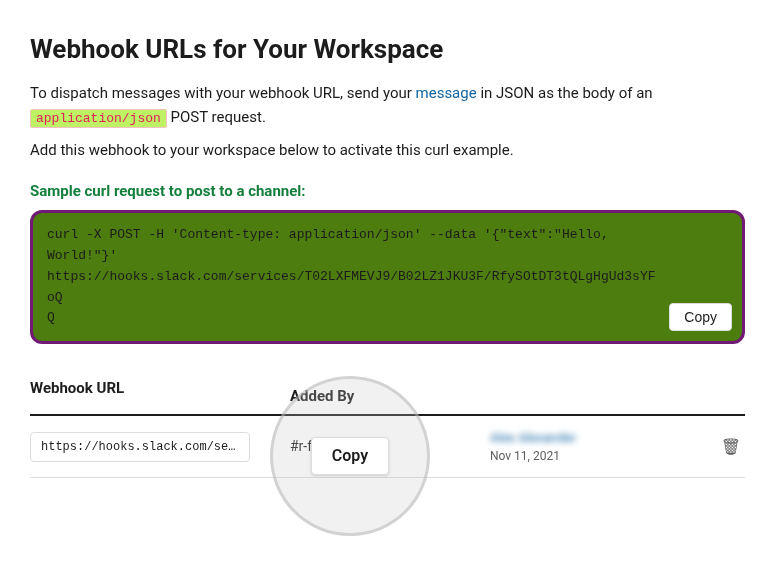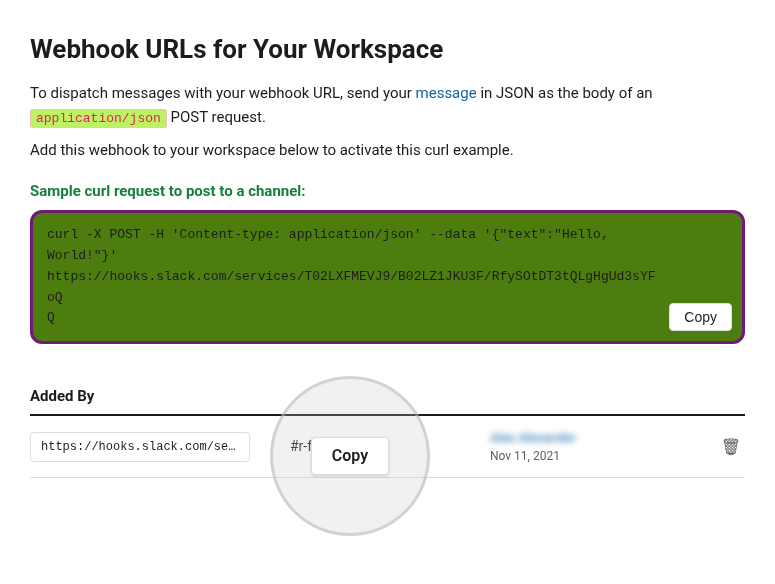--- a/index.html
+++ b/index.html
@@ -231,20 +231,21 @@
   <div class="curl-box-wrapper">
     <pre class="curl-code">curl -X POST -H 'Content-type: application/json' --data '{"text":"Hello,
 World!"}'
 https://hooks.slack.com/services/T02LXFMEVJ9/B02LZ1JKU3F/RfySOtDT3tQLgHgUd3sYFoQ
 Q</pre>
     <button class="copy-button-curl">Copy</button>
   </div>
 
   <div class="table-section">
     <div class="table-header-row">
+      <div class="th-webhook">Webhook URL</div>
       <div class="th-added">Added By</div>
     </div>
 
     <div class="table-row-wrapper">
       <div class="table-data-row">
         <div class="td-webhook">
           <div class="webhook-url-box">https://hooks.slack.com/servic...</div>
         </div>
         <div class="td-channel">#r-feedback</div>
         <div class="td-added">

